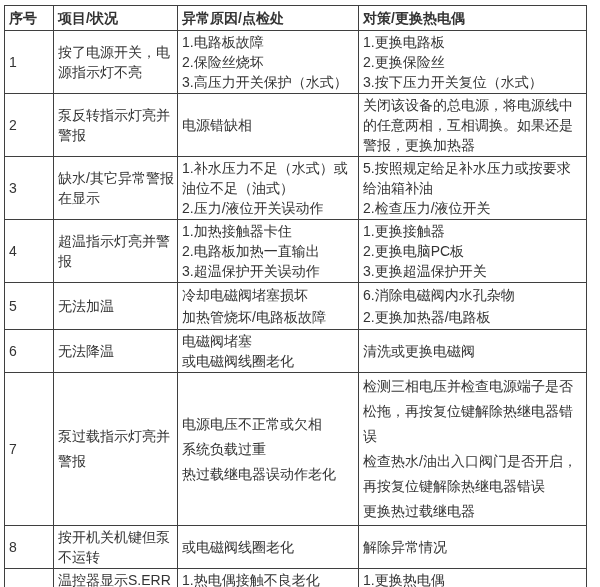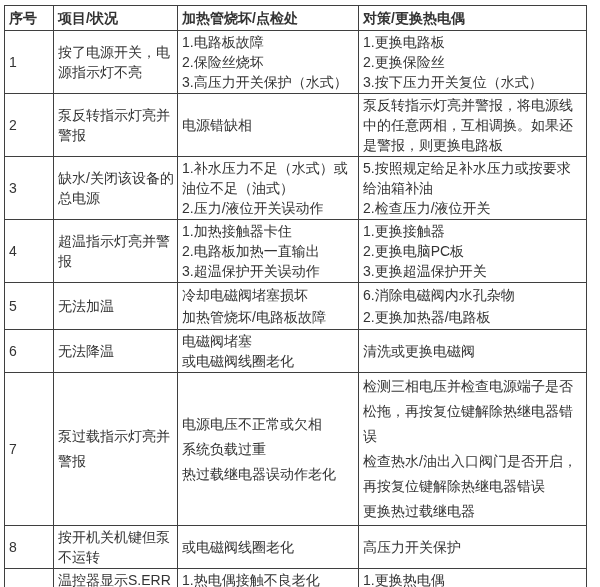--- a/index.html
+++ b/index.html
@@ -59,44 +59,44 @@
     <colgroup>
       <col class="c1">
         <col class="c2">
         <col class="c3">
         <col class="c4">
     </colgroup>
     <thead>
       <tr>
         <th>序号</th>
         <th>项目/状况</th>
-        <th>加热管烧坏/点检处</th>
+        <th>异常原因/点检处</th>
         <th>对策/更换热电偶</th>
       </tr>
     </thead>
     <tbody>
         <tr>
           <td>1</td>
           <td>按了电源开关，电源指示灯不亮</td>
           <td>1.电路板故障
 2.保险丝烧坏
 3.高压力开关保护（水式）</td>
           <td>1.更换电路板
 2.更换保险丝
 3.按下压力开关复位（水式）</td>
         </tr>
         <tr>
           <td>2</td>
           <td>泵反转指示灯亮并警报</td>
           <td>电源错缺相</td>
-          <td>泵反转指示灯亮并警报，将电源线中的任意两相，互相调换。如果还是警报，则更换电路板</td>
+          <td>关闭该设备的总电源，将电源线中的任意两相，互相调换。如果还是警报，更换加热器</td>
         </tr>
         <tr>
           <td>3</td>
-          <td>缺水/关闭该设备的总电源</td>
+          <td>缺水/其它异常警报在显示</td>
           <td>1.补水压力不足（水式）或油位不足（油式）
 2.压力/液位开关误动作</td>
           <td>5.按照规定给足补水压力或按要求给油箱补油
 2.检查压力/液位开关</td>
         </tr>
         <tr>
           <td>4</td>
           <td>超温指示灯亮并警报</td>
           <td>1.加热接触器卡住
 2.电路板加热一直输出
@@ -127,21 +127,21 @@
 系统负载过重
 热过载继电器误动作老化</td>
           <td>检测三相电压并检查电源端子是否松拖，再按复位键解除热继电器错误
 检查热水/油出入口阀门是否开启，再按复位键解除热继电器错误
 更换热过载继电器</td>
         </tr>
         <tr>
           <td>8</td>
           <td>按开机关机键但泵不运转</td>
           <td>或电磁阀线圈老化</td>
-          <td>高压力开关保护</td>
+          <td>解除异常情况</td>
         </tr>
         <tr>
           <td>9</td>
           <td>温控器显示S.ERR或回水/油温度显示999</td>
           <td>1.热电偶接触不良老化
 2.温控器损坏
 3.电路板损坏</td>
           <td>1.更换热电偶
 2.更换温控器
 3.更换电路板</td>

